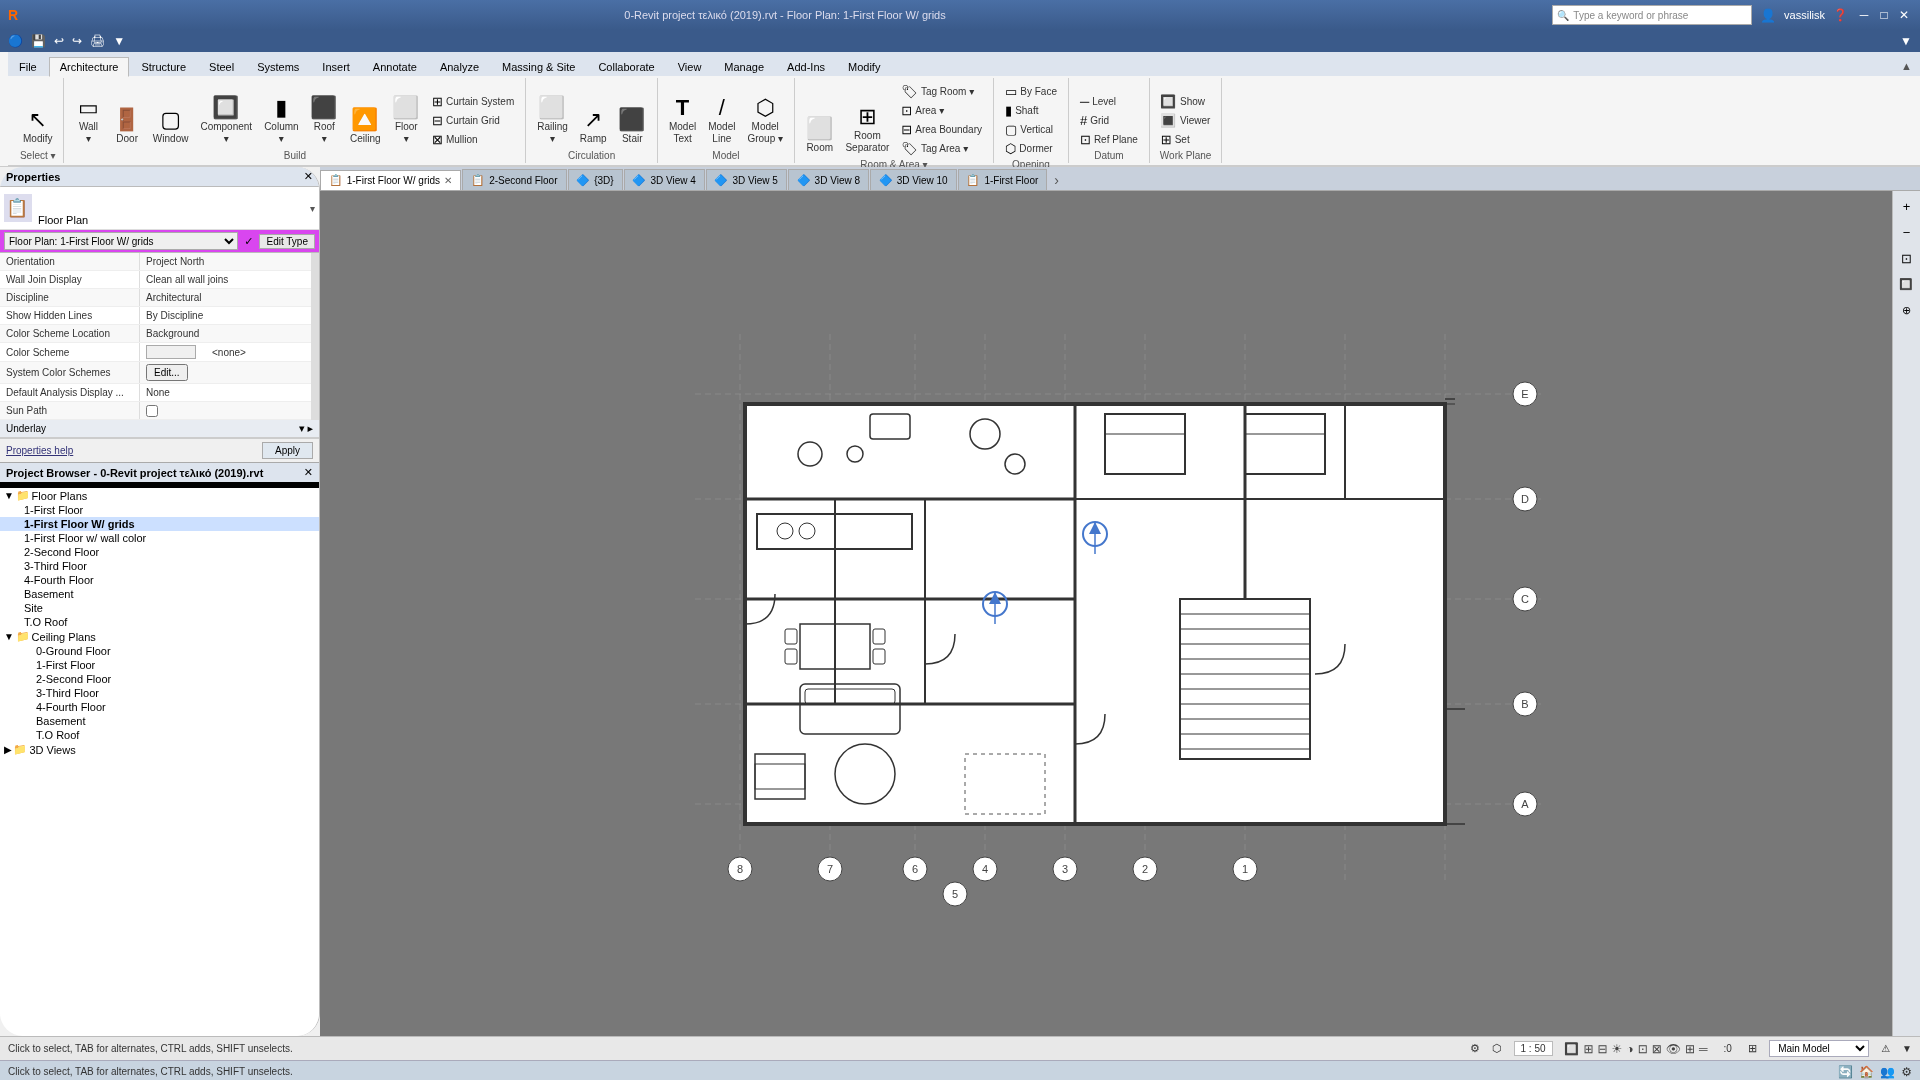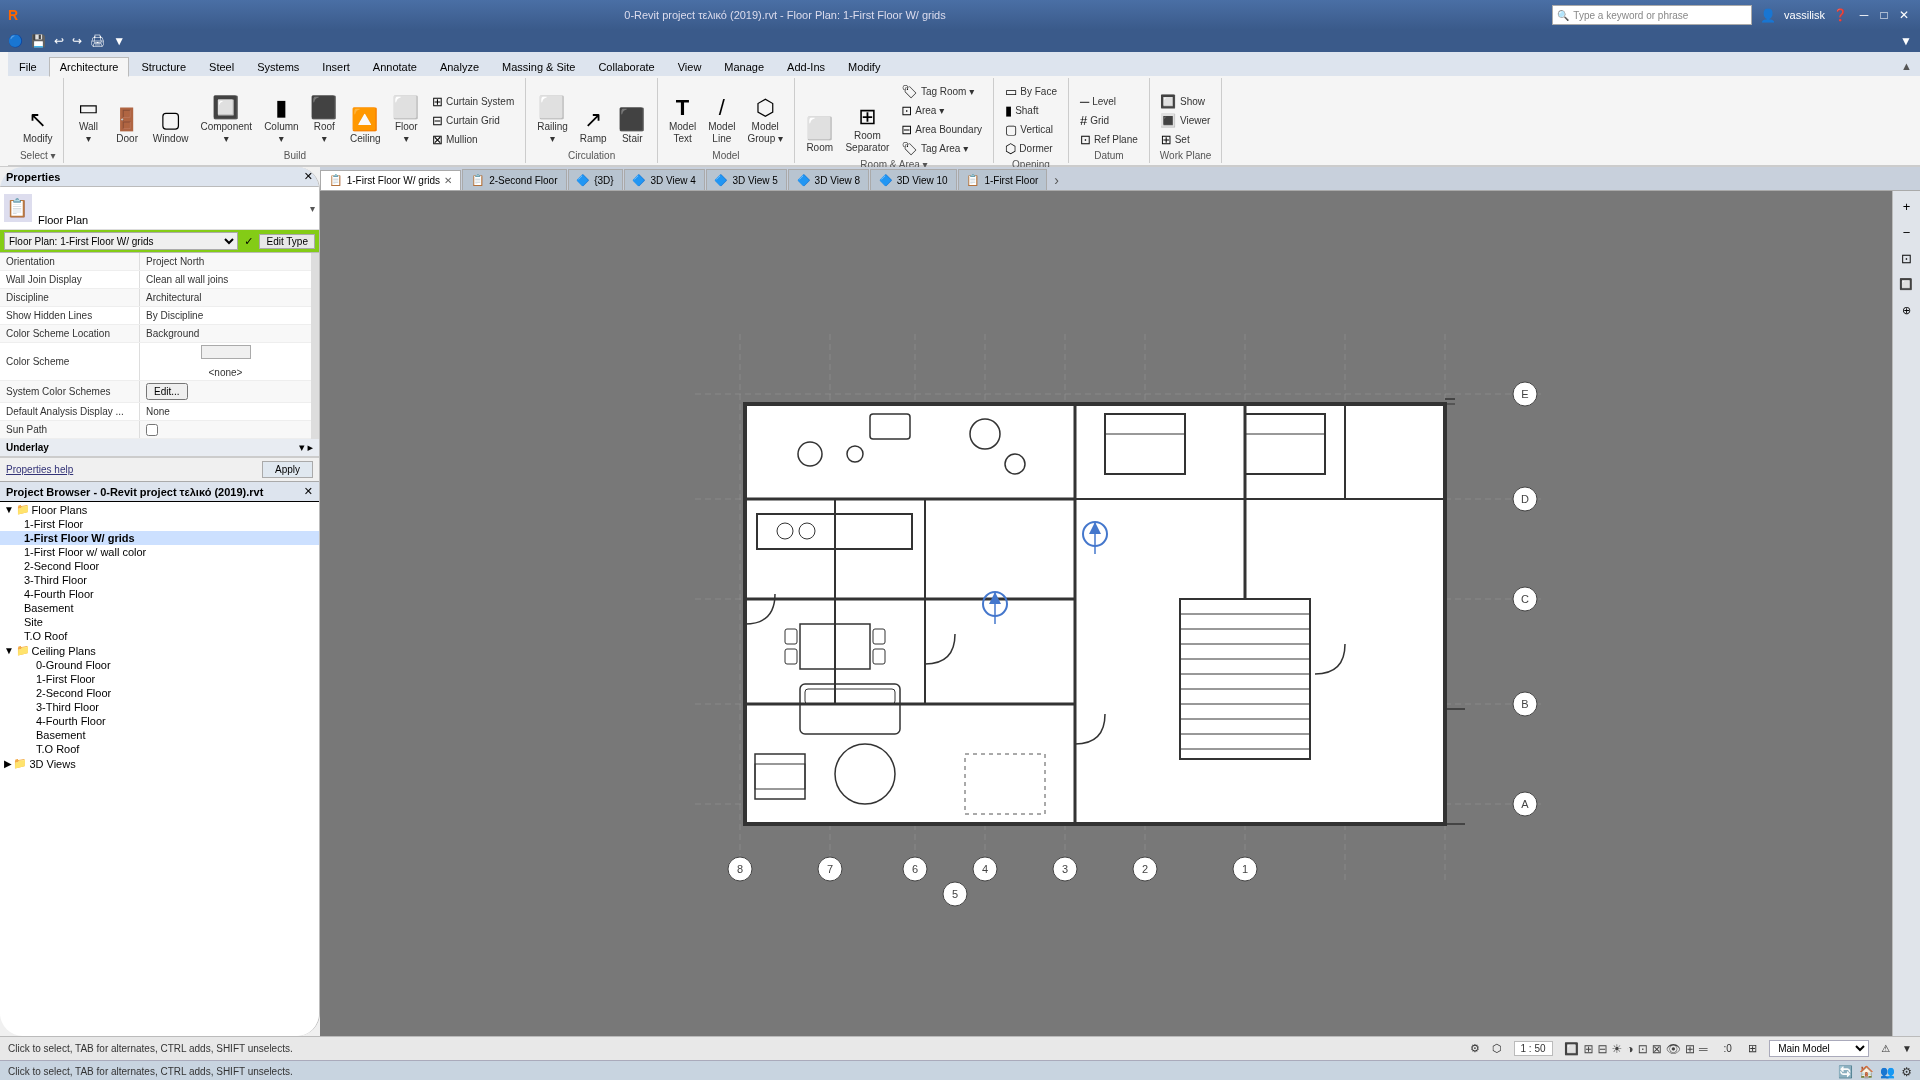--- a/index.html
+++ b/index.html
@@ -194,21 +194,21 @@
       font-size: 10px;
       color: #333;
       display: flex;
       align-items: center;
     }
     .prop-scrollbar { width: 8px; background: #ddd; }
     .floor-plan-select {
       display: flex;
       align-items: center;
       padding: 2px 4px;
-      background: #84cc16;
+      background: #d946ef;
       border-bottom: 1px solid #bbb;
       gap: 4px;
     }
     .floor-plan-select select {
       flex: 1;
       font-size: 10px;
       height: 18px;
       border: 1px solid #aaa;
     }
     .edit-type-btn {
@@ -245,21 +245,21 @@
       display: flex;
       flex-direction: column;
       border-top: 1px solid #aaa;
     }
     #pb-header {
       background: #dde4ee;
       padding: 3px 6px;
       display: flex;
       justify-content: space-between;
       align-items: center;
-      border-bottom: 1px solid #000000;
+      border-bottom: 6px solid #000000;
     }
     #pb-header .title { font-weight: bold; font-size: 11px; }
     #pb-tree {
       flex: 1;
       overflow-y: auto;
       background: white;
       font-size: 11px;
     }
     .pb-item {
       padding: 1px 0;
@@ -396,21 +396,21 @@
 
     
     .underlay-row {
       display: flex;
       align-items: center;
       padding: 2px 6px;
       background: #e8ecf2;
       border-bottom: 1px solid #ccc;
       justify-content: space-between;
     }
-    .underlay-title { font-weight: bold; font-size: 10px; }
+    .underlay-title { font-weight: normal; font-size: 10px; }
   </style>
 </head>
 <body>
 
 <div id="title-bar">
   <div class="left">
     <span style="color:#ff6600; font-weight:bold; font-size:14px;">R</span>
   </div>
   <div class="title">0-Revit project τελικό (2019).rvt - Floor Plan: 1-First Floor  W/ grids</div>
   <div style="display:flex; align-items:center; gap:8px;">
@@ -694,21 +694,21 @@
           <div class="prop-row">
             <div class="prop-key">Show Hidden Lines</div>
             <div class="prop-val">By Discipline</div>
           </div>
           <div class="prop-row">
             <div class="prop-key">Color Scheme Location</div>
             <div class="prop-val">Background</div>
           </div>
           <div class="prop-row">
             <div class="prop-key">Color Scheme</div>
-            <div class="prop-val" style="display:flex; gap:8px;flex-direction:column;">
+            <div class="prop-val" style="display:flex; gap:16px;">
               <span style="width:50px; border:1px solid #aaa; background:#f0f0f0; height:14px; display:inline-block;"></span>
               <span>&lt;none&gt;</span>
             </div>
           </div>
           <div class="prop-row">
             <div class="prop-key">System Color Schemes</div>
             <div class="prop-val">
                 <button style="font-size:10px; padding:1px 6px; cursor:pointer;">Edit...</button>
               </div>
           </div>

